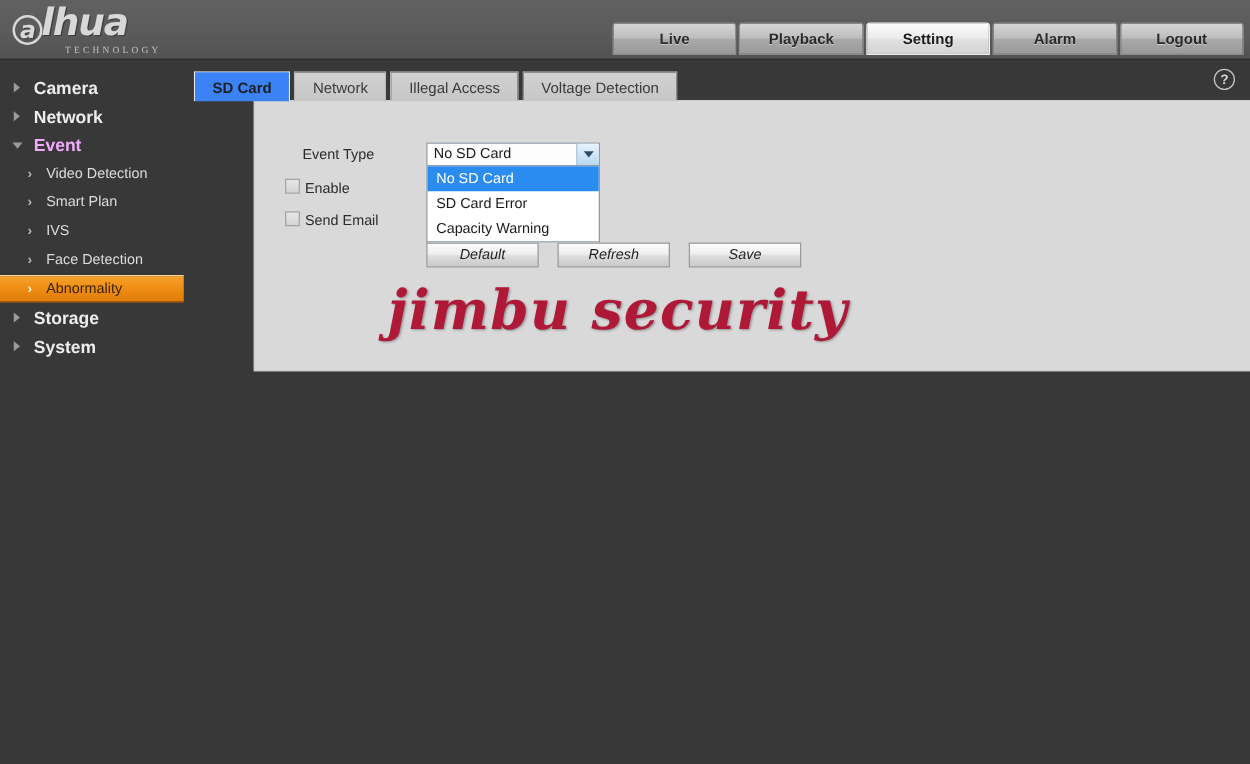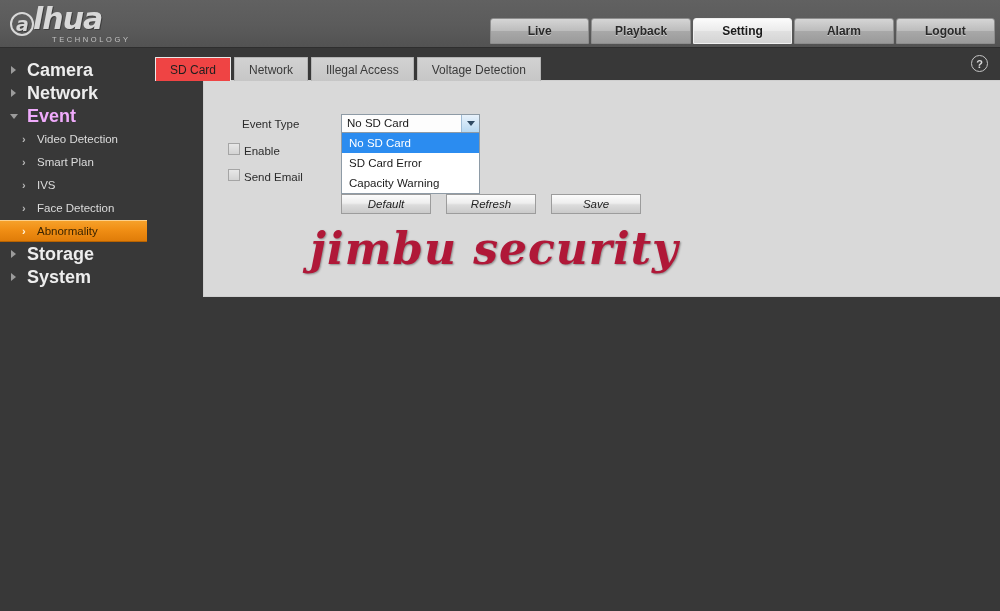--- a/index.html
+++ b/index.html
@@ -35,21 +35,21 @@
     border-radius: 50%;
     width: 24px; height: 24px;
     line-height: 20px;
     text-align: center;
     font-size: 19px;
     font-style: italic;
     vertical-align: -2px;
     margin-right: -1px;
   }
   #logo .sub {
-    font-family: Liberation Sans, sans-serif;
+    font-family: Liberation Serif, serif;
     font-size: 7.5px; letter-spacing: 2.6px;
     color: #c4c4c4; padding-left: 44px; margin-top: -1px;
   }
 
   
   #topnav {
     position: absolute; top: 18px; left: 490px; width: 505px; height: 26px;
     display: flex; gap: 2px;
   }
   #topnav .navbtn {
@@ -71,21 +71,21 @@
   }
 
   
   #sidebar {
     position: absolute; left: 0; top: 48px; width: 147px; height: 563px;
     background: #383838;
     padding-top: 11px;
   }
   .menu-top {
     height: 22px; line-height: 22px;
-    color: #ededed; font-size: 18px; font-weight: bold;
+    color: #ededed; font-size: 14px; font-weight: bold;
     padding-left: 27px; position: relative; cursor: pointer;
     margin-bottom: 1px;
   }
   .menu-top .arrow {
     position: absolute; left: 11px; top: 7px;
     width: 0; height: 0;
     border-left: 5px solid #9b9b9b;
     border-top: 4px solid transparent;
     border-bottom: 4px solid transparent;
   }
@@ -137,22 +137,22 @@
   }
   #tabs .tab {
     height: 24px; padding: 0 14px;
     background: linear-gradient(to bottom, #d2d2d2 0%, #c6c6c6 100%);
     color: #3a3a3a; font-size: 12px;
     display: flex; align-items: center; justify-content: center;
     cursor: pointer; border: 1px solid #b4b4b4; border-bottom: none;
     border-radius: 1px 1px 0 0;
   }
   #tabs .tab.active {
-    background: #ef4444;
-    color: #1f1f1f; font-weight: normal;
+    background: #3b82f6;
+    color: #1f1f1f; font-weight: bold;
     border-color: #e9e9e9;
   }
 
   #panel {
     position: absolute; left: 8px; top: 32px; width: 835px; height: 217px;
     background: #d9d9d9;
     border: 1px solid #cfcfcf;
     margin-left: 48px;
   }
 

